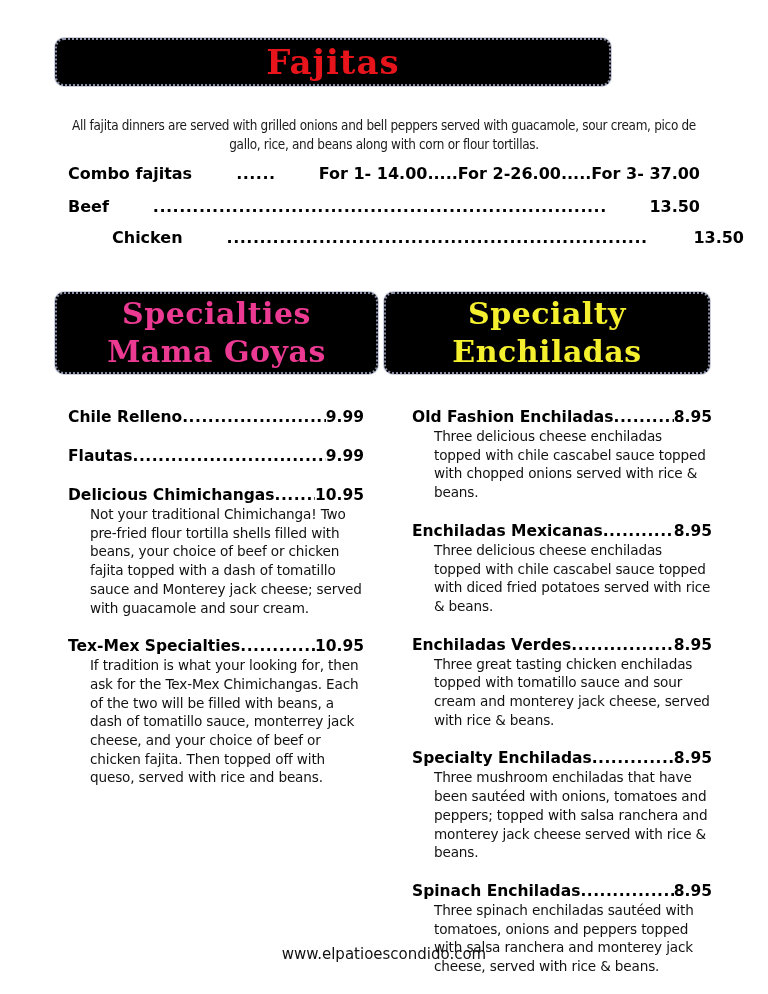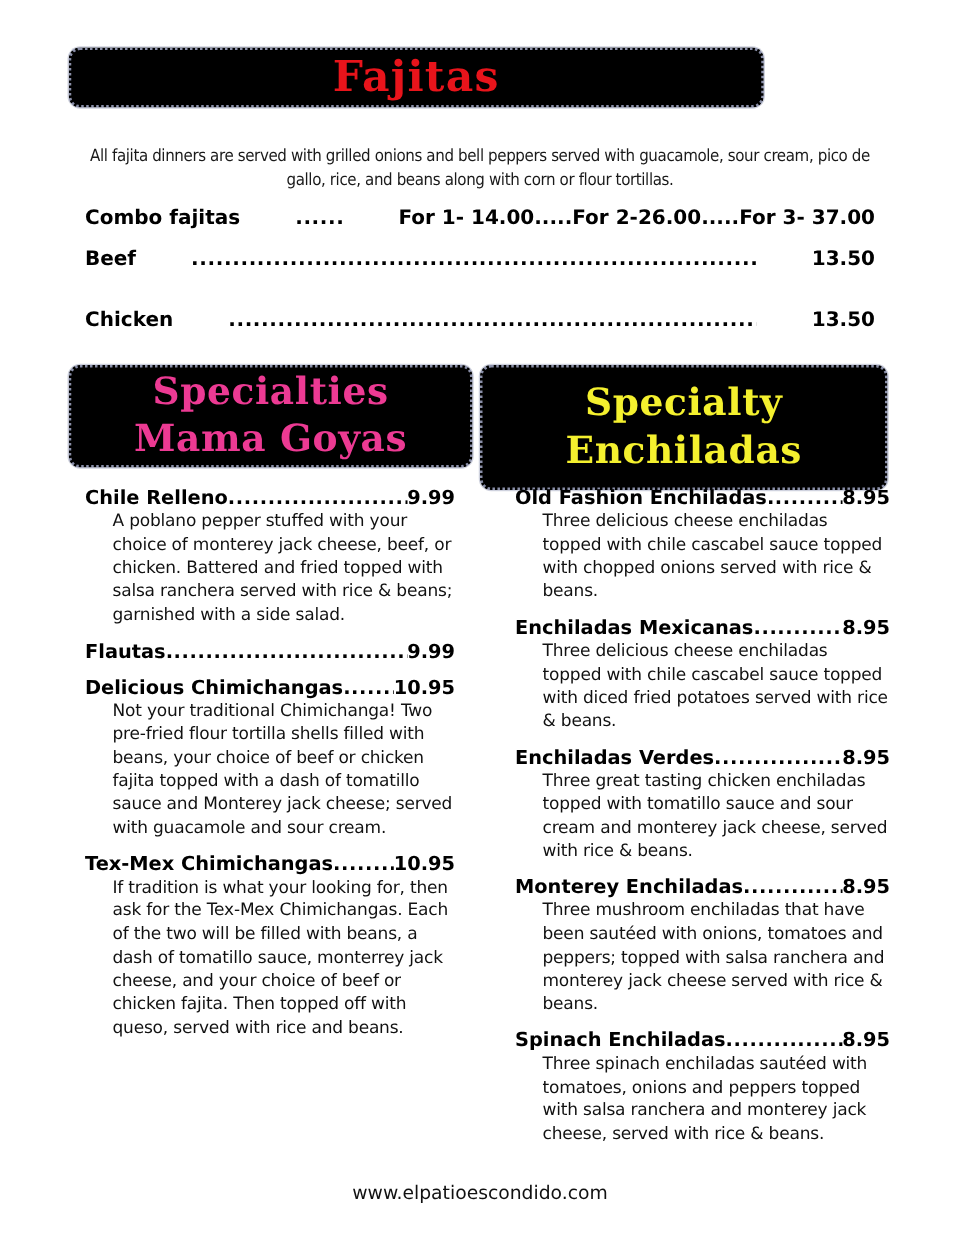--- a/index.html
+++ b/index.html
@@ -14,21 +14,21 @@
       border-radius: 9px;
       border: 2px dotted #8a8fa8;
       box-shadow: 0 0 0 1px #cfd2de;
       display: flex; align-items: center; justify-content: center;
       text-align: center;
       font-family: "DejaVu Serif", serif; font-weight: bold;
     }
     .banner-fajitas { left: 55px; top: 38px; width: 556px; height: 48px; }
     .banner-fajitas .btitle { color: #e8141b; font-size: 34px; letter-spacing: 1px; line-height: 1; }
     .banner-mama { left: 55px; top: 292px; width: 323px; height: 82px; }
-    .banner-ench { left: 384px; top: 292px; width: 326px; height: 100px; }
+    .banner-ench { left: 384px; top: 292px; width: 326px; height: 82px; }
     .banner .two { font-size: 30px; line-height: 38px; letter-spacing: 0.5px; }
     .banner-mama .two { color: #ec3a93; }
     .banner-ench .two { color: #f4f02e; }
 
     .intro {
       position: absolute; left: 70px; top: 116px; width: 628px;
       text-align: center; font-size: 13.4px; line-height: 19px; color: #1a1a1a;
       font-family: "DejaVu Sans Condensed", "DejaVu Sans", sans-serif;
       letter-spacing: -0.3px;
     }
@@ -37,21 +37,21 @@
       font-weight: bold; font-size: 16px; display: flex; white-space: nowrap; overflow: hidden; gap: 44px;
     }
     .price-row .name { flex: 0 0 auto; }
     .price-row .dots { flex: 1 1 auto; overflow: hidden; letter-spacing: 0.5px; }
     .price-row .dots::before { content: "........................................................................................................................................................"; }
     .price-row .price { flex: 0 0 auto; }
 
     .col { position: absolute; }
     .col-left { left: 68px; top: 388px; width: 296px; }
     .col-right { left: 412px; top: 388px; width: 300px; }
-    .item { margin-bottom: 9px; }
+    .item { margin-bottom: 9px; margin-top: 19px; }
     .item-head {
       display: flex; white-space: nowrap; overflow: hidden;
       font-weight: bold; font-size: 15.5px; line-height: 20px;
     }
     .item-head .dots { flex: 1 1 auto; overflow: hidden; letter-spacing: 0.5px; }
     .item-head .dots::before { content: "................................................................................................"; }
     .item-head .name, .item-head .price { flex: 0 0 auto; }
     .item-desc {
       padding-left: 22px; font-size: 13.6px; line-height: 18.7px; color: #111;
       letter-spacing: -0.15px;
@@ -76,21 +76,21 @@
   <div class="price-row" style="top:164px;">
     <span class="name">Combo fajitas</span>
     <span class="dots"></span>
     <span class="price">For 1- 14.00.....For 2-26.00.....For 3- 37.00</span>
   </div>
   <div class="price-row" style="top:197px;">
     <span class="name">Beef</span>
     <span class="dots"></span>
     <span class="price">13.50</span>
   </div>
-  <div class="price-row" style="top:246px;">
+  <div class="price-row" style="top:228px;margin-left:44px;">
     <span class="name">Chicken</span>
     <span class="dots"></span>
     <span class="price">13.50</span>
   </div>
 
   <div class="banner banner-mama">
     <div class="two">
       <div>Specialties</div>
       <div>Mama Goyas</div>
     </div>
@@ -103,40 +103,39 @@
     </div>
   </div>
 
   <div class="col col-left">
     <div class="item">
       <div class="item-head">
         <span class="name">Chile Relleno</span>
         <span class="dots"></span>
         <span class="price">9.99</span>
       </div>
-      <div class="item-desc">A poblano pepper stuffed with your choice of monterey jack cheese, beef, or chicken. Battered and fried topped with salsa ranchera served with rice &amp; beans; garnished with a side salad.</div>
     </div>
     <div class="item">
       <div class="item-head">
         <span class="name">Flautas</span>
         <span class="dots"></span>
         <span class="price">9.99</span>
       </div>
     </div>
     <div class="item">
       <div class="item-head">
         <span class="name">Delicious Chimichangas</span>
         <span class="dots"></span>
         <span class="price">10.95</span>
       </div>
       <div class="item-desc">Not your traditional Chimichanga! Two pre-fried flour tortilla shells filled with beans, your choice of beef or chicken fajita topped with a dash of tomatillo sauce and Monterey jack cheese; served with guacamole and sour cream.</div>
     </div>
     <div class="item">
       <div class="item-head">
-        <span class="name">Tex-Mex Chimichangas</span>
+        <span class="name">Tex-Mex Specialties</span>
         <span class="dots"></span>
         <span class="price">10.95</span>
       </div>
       <div class="item-desc">If tradition is what your looking for, then ask for the Tex-Mex Chimichangas. Each of the two will be filled with beans, a dash of tomatillo sauce, monterrey jack cheese, and your choice of beef or chicken fajita. Then topped off with queso, served with rice and beans.</div>
     </div>
   </div>
 
   <div class="col col-right">
     <div class="item">
       <div class="item-head">
@@ -157,21 +156,21 @@
     <div class="item">
       <div class="item-head">
         <span class="name">Enchiladas Verdes</span>
         <span class="dots"></span>
         <span class="price">8.95</span>
       </div>
       <div class="item-desc">Three great tasting chicken enchiladas topped with tomatillo sauce and sour cream and monterey jack cheese, served with rice &amp; beans.</div>
     </div>
     <div class="item">
       <div class="item-head">
-        <span class="name">Monterey Enchiladas</span>
+        <span class="name">Specialty Enchiladas</span>
         <span class="dots"></span>
         <span class="price">8.95</span>
       </div>
       <div class="item-desc">Three mushroom enchiladas that have been sautéed with onions, tomatoes and peppers; topped with salsa ranchera and monterey jack cheese served with rice &amp; beans.</div>
     </div>
     <div class="item">
       <div class="item-head">
         <span class="name">Spinach Enchiladas</span>
         <span class="dots"></span>
         <span class="price">8.95</span>

